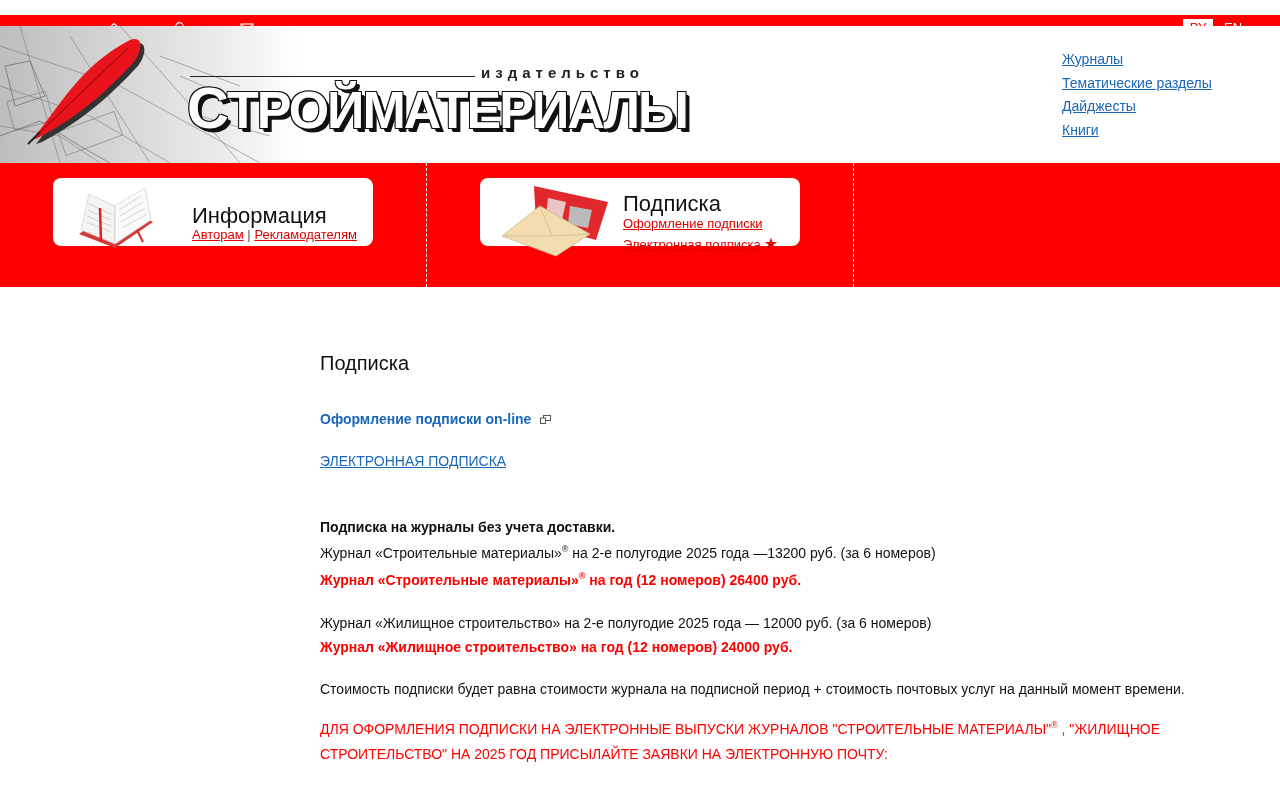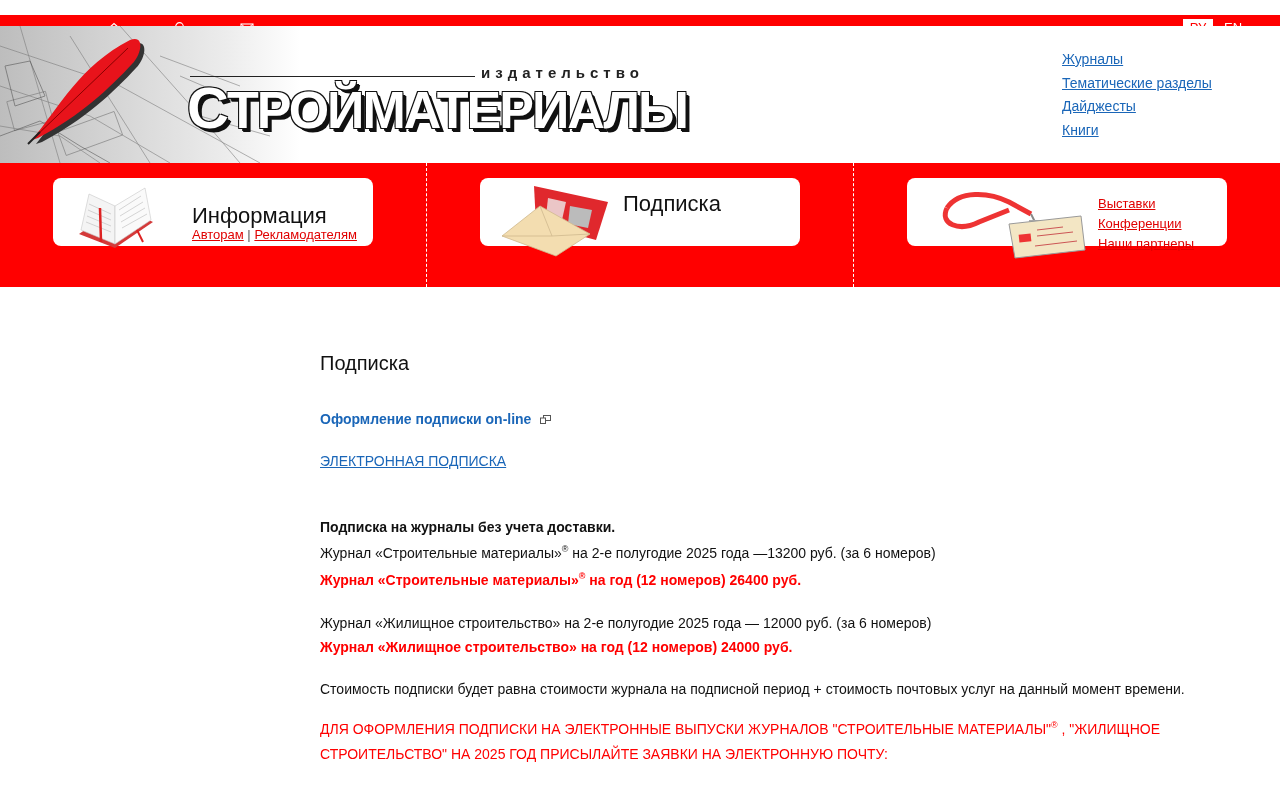--- a/index.html
+++ b/index.html
@@ -149,40 +149,26 @@
   <div class="card" style="left:480px">
     <svg class="pic" style="left:20px;top:6px" width="112" height="74" viewBox="0 0 112 74">
       <path d="M34 2 L108 18 L96 56 L36 40 Z" fill="#e0282d"></path>
       <path d="M48 14 L66 18 L62 36 L46 32 Z" fill="#eee" opacity="0.8"></path>
       <path d="M70 22 L92 26 L88 44 L68 40 Z" fill="#bbb"></path>
       <path d="M2 52 L40 22 L90 50 L56 72 Z" fill="#f3ddb0" stroke="#cfb98e" stroke-width="0.8"></path>
       <path d="M2 52 L52 52 L90 50" fill="none" stroke="#cfb98e" stroke-width="0.8"></path>
       <path d="M40 22 L52 52" fill="none" stroke="#cfb98e" stroke-width="0.8"></path>
     </svg>
     <div class="ttl" style="left:143px;top:13px">Подписка</div>
+    <div class="lnk" style="left:143px;top:36px">
+      <div><a>Оформление подписки</a></div>
+      <div><a>Электронная подписка</a><span class="star">★</span></div>
+    </div>
   </div>
 
-  <div class="card" style="left:907px">
-    <svg class="pic" style="left:32px;top:10px" width="150" height="72" viewBox="0 0 150 72">
-      <path d="M8 20 C 20 2, 50 4, 70 14 L 92 26" fill="none" stroke="#e33" stroke-width="5"></path>
-      <path d="M8 20 C 0 36, 20 44, 40 34 L 70 22" fill="none" stroke="#e33" stroke-width="5"></path>
-      <path d="M92 26 L96 34" stroke="#888" stroke-width="2"></path>
-      <rect x="90" y="32" width="12" height="6" fill="#aaa"></rect>
-      <path d="M70 36 L142 28 L146 62 L76 70 Z" fill="#f3e6c4" stroke="#999" stroke-width="1"></path>
-      <rect x="80" y="46" width="12" height="8" fill="#e33" transform="rotate(-6 86 50)"></rect>
-      <g stroke="#c55" stroke-width="1">
-          <path d="M98 42 L124 39 M98 48 L134 44 M96 58 L138 53"></path>
-        </g>
-    </svg>
-    <div class="lnk" style="left:191px;top:16px">
-      <div><a>Выставки</a></div>
-      <div><a>Конференции</a></div>
-      <div><a>Наши партнеры</a></div>
-    </div>
-  </div>
 </div>
 
 <div class="main">
   <h1>Подписка</h1>
 
   <div class="abs" style="top:71px">
     <a class="blue-bold">Оформление подписки on-line</a>
     <svg class="ext" viewBox="0 0 11 9">
         <rect x="3.5" y="0.5" width="7" height="5" fill="none" stroke="#555"></rect>
         <rect x="0.5" y="3" width="5" height="5.5" fill="#fff" stroke="#555"></rect>

